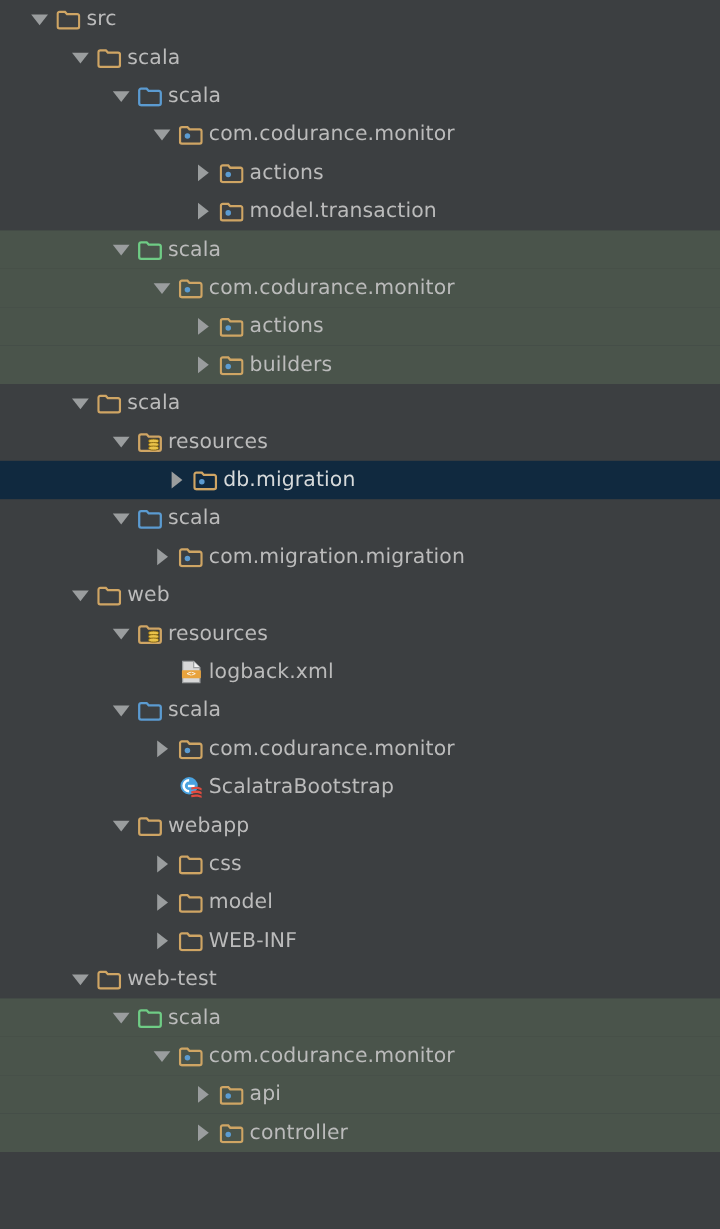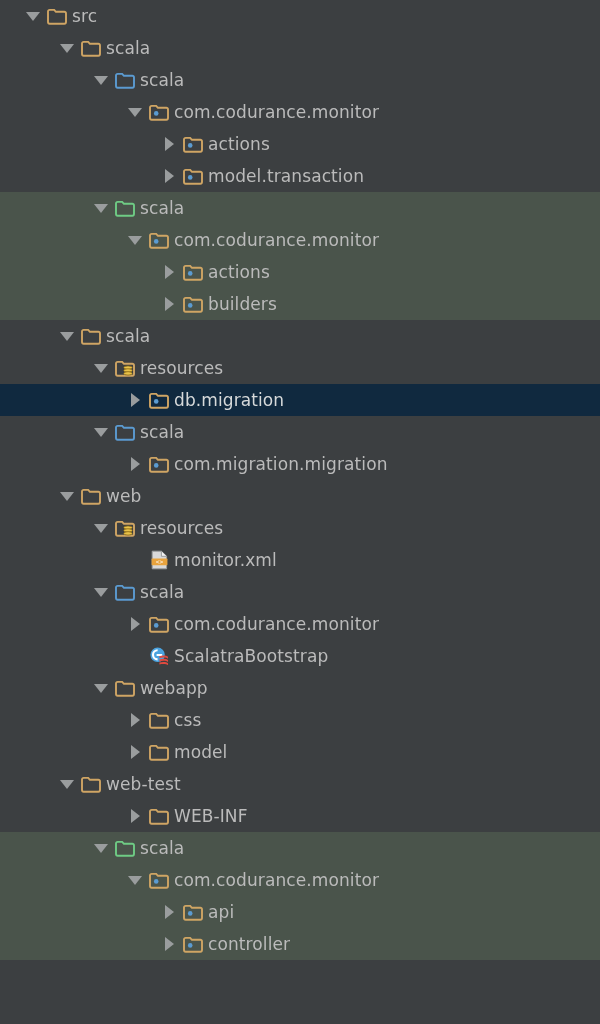--- a/index.html
+++ b/index.html
@@ -12,21 +12,21 @@
   #tree { width:600px; height:752px; position:relative; }
 
   .row {
     height:32px;
     display:flex;
     align-items:center;
     position:relative;
     white-space:nowrap;
   }
   .row.tint-test { background:#4a544b; }
-  .row.tint-sel  { background:#10293f; }
+  .row.tint-sel  { background:#10293f;padding-left:12px; }
 
   .indent { flex:0 0 auto; height:1px; }
 
   .arrow {
     flex:0 0 auto;
     width:26px; height:32px;
     display:flex; align-items:center; justify-content:center;
   }
   .arrow i { display:block; width:0; height:0; }
   .arrow.down i {
@@ -289,21 +289,21 @@
         <i></i>
       </span>
       <span class="icon">
         <svg width="17" height="20" viewBox="0 0 17 20">
       <path d="M1.2 1.2h9.2l5.2 5.1v12.5H1.2z" fill="#d8d8d8" stroke="#9a9d9e" stroke-width="1"></path>
       <path d="M10.4 1.2v5.1h5.2" fill="#f3f3f3" stroke="#9a9d9e" stroke-width="1"></path>
       <rect x="0.6" y="8.6" width="15.8" height="6.6" rx="0.6" fill="#e8a33d"></rect>
       <text x="8.4" y="13.6" font-size="6.2" font-family="'DejaVu Sans Mono',monospace" fill="#ffffff" text-anchor="middle">&lt;&gt;</text>
     </svg>
       </span>
-      <span class="label">monitor.xml</span>
+      <span class="label">logback.xml</span>
     </div>
     <div class="row">
       <span class="indent" style="width: 88px;"></span>
       <span class="arrow down">
         <i></i>
       </span>
       <span class="icon">
         <svg width="20" height="17" viewBox="0 0 20 17">
       <path d="M1 3.5a1.6 1.6 0 0 1 1.6-1.6h4.6l1.7 1.9h8.5A1.6 1.6 0 0 1 19 5.4v8.7a1.6 1.6 0 0 1-1.6 1.6H2.6A1.6 1.6 0 0 1 1 14.1z" fill="none" stroke="#5b9bd1" stroke-width="1.9"></path>
     </svg>
@@ -372,43 +372,43 @@
         <i></i>
       </span>
       <span class="icon">
         <svg width="20" height="17" viewBox="0 0 20 17">
       <path d="M1 3.5a1.6 1.6 0 0 1 1.6-1.6h4.6l1.7 1.9h8.5A1.6 1.6 0 0 1 19 5.4v8.7a1.6 1.6 0 0 1-1.6 1.6H2.6A1.6 1.6 0 0 1 1 14.1z" fill="none" stroke="#cfa564" stroke-width="1.9"></path>
     </svg>
       </span>
       <span class="label">model</span>
     </div>
     <div class="row">
+      <span class="indent" style="width: 122px;"></span>
+      <span class="arrow right">
+        <i></i>
+      </span>
+      <span class="icon">
+        <svg width="20" height="17" viewBox="0 0 20 17">
+      <path d="M1 3.5a1.6 1.6 0 0 1 1.6-1.6h4.6l1.7 1.9h8.5A1.6 1.6 0 0 1 19 5.4v8.7a1.6 1.6 0 0 1-1.6 1.6H2.6A1.6 1.6 0 0 1 1 14.1z" fill="none" stroke="#cfa564" stroke-width="1.9"></path>
+    </svg>
+      </span>
+      <span class="label">WEB-INF</span>
+    </div>
+    <div class="row">
       <span class="indent" style="width: 54px;"></span>
       <span class="arrow down">
         <i></i>
       </span>
       <span class="icon">
         <svg width="20" height="17" viewBox="0 0 20 17">
       <path d="M1 3.5a1.6 1.6 0 0 1 1.6-1.6h4.6l1.7 1.9h8.5A1.6 1.6 0 0 1 19 5.4v8.7a1.6 1.6 0 0 1-1.6 1.6H2.6A1.6 1.6 0 0 1 1 14.1z" fill="none" stroke="#cfa564" stroke-width="1.9"></path>
     </svg>
       </span>
       <span class="label">web-test</span>
     </div>
-    <div class="row">
-      <span class="indent" style="width: 122px;"></span>
-      <span class="arrow right">
-        <i></i>
-      </span>
-      <span class="icon">
-        <svg width="20" height="17" viewBox="0 0 20 17">
-      <path d="M1 3.5a1.6 1.6 0 0 1 1.6-1.6h4.6l1.7 1.9h8.5A1.6 1.6 0 0 1 19 5.4v8.7a1.6 1.6 0 0 1-1.6 1.6H2.6A1.6 1.6 0 0 1 1 14.1z" fill="none" stroke="#cfa564" stroke-width="1.9"></path>
-    </svg>
-      </span>
-      <span class="label">WEB-INF</span>
-    </div>
     <div class="row tint-test">
       <span class="indent" style="width: 88px;"></span>
       <span class="arrow down">
         <i></i>
       </span>
       <span class="icon">
         <svg width="20" height="17" viewBox="0 0 20 17">
       <path d="M1 3.5a1.6 1.6 0 0 1 1.6-1.6h4.6l1.7 1.9h8.5A1.6 1.6 0 0 1 19 5.4v8.7a1.6 1.6 0 0 1-1.6 1.6H2.6A1.6 1.6 0 0 1 1 14.1z" fill="none" stroke="#6fcc85" stroke-width="1.9"></path>
     </svg>
       </span>

